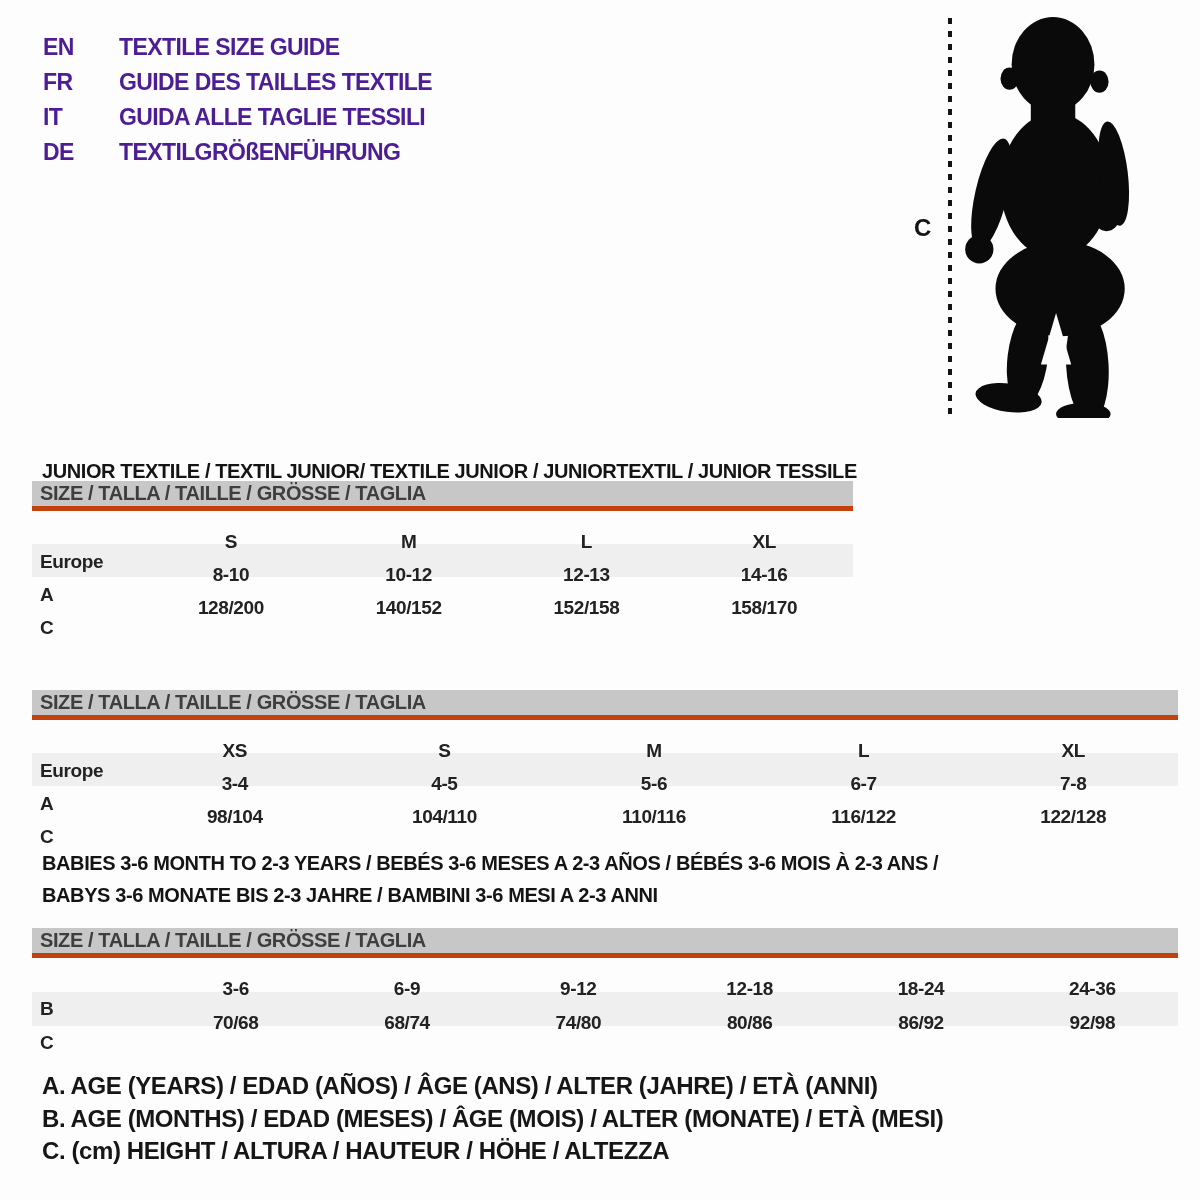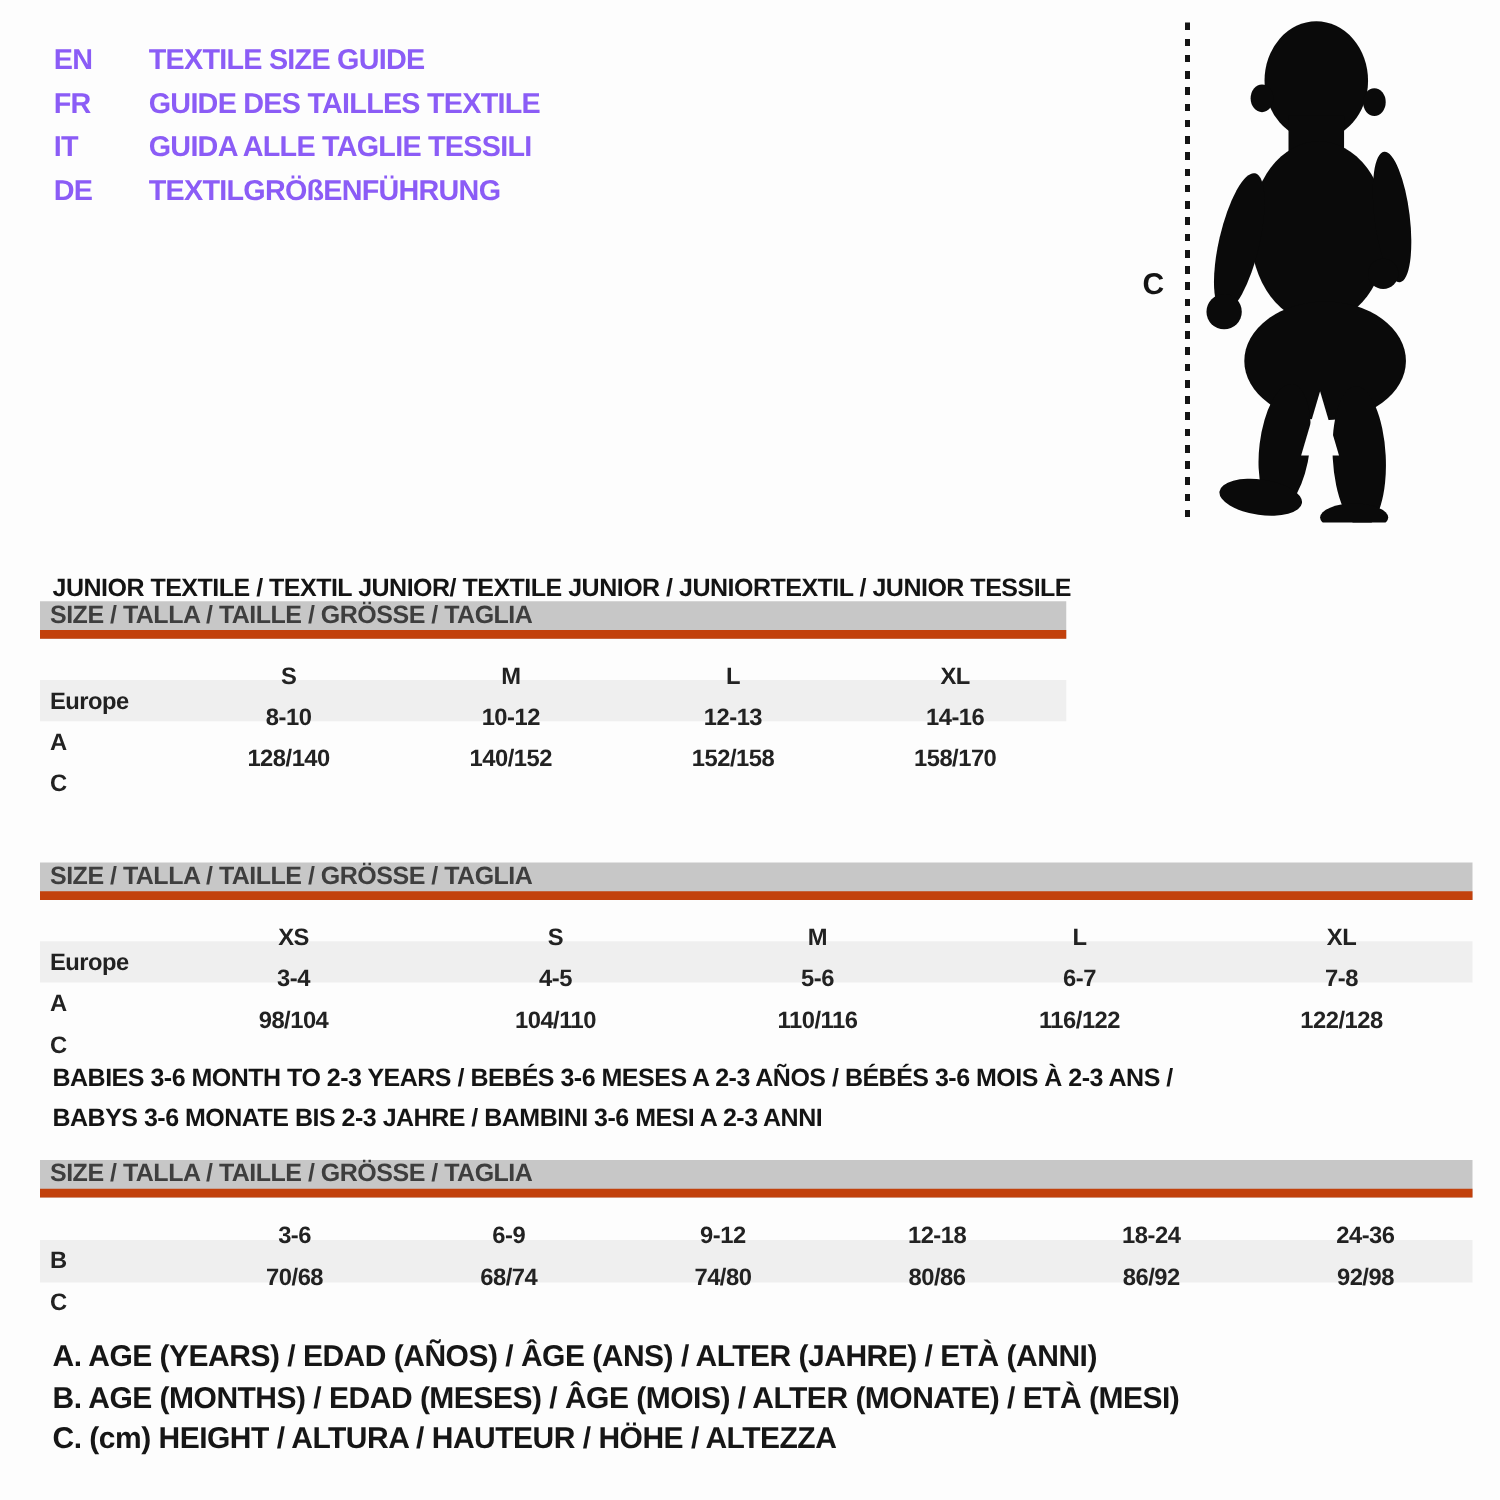--- a/index.html
+++ b/index.html
@@ -4,36 +4,36 @@
 <style>
   html,body{margin:0;padding:0;background:#ffffff;}
   .canvas{
     position:relative;width:1200px;height:1200px;background:#fdfdfd;
     font-family:"Liberation Sans",sans-serif;color:#1c1c1c;overflow:hidden;
     -webkit-font-smoothing:antialiased;
   }
   
   .lang-list{position:absolute;left:43px;top:30px;}
   .lang-row{display:grid;grid-template-columns:76px auto;height:35px;align-items:center;}
-  .lang-code,.lang-label{font-weight:700;font-size:23px;letter-spacing:-0.6px;color:#8b5cf6;white-space:nowrap;}
+  .lang-code,.lang-label{font-weight:700;font-size:23px;letter-spacing:-0.6px;color:#4c1d95;white-space:nowrap;}
   
   .measure-line{
     position:absolute;left:948px;top:18px;width:4px;height:398px;
     background:repeating-linear-gradient(to bottom,#141414 0 6px,transparent 6px 13px);
   }
   .measure-label{position:absolute;left:914px;top:214px;font-weight:700;font-size:24px;color:#141414;}
   .figure-svg{position:absolute;left:964px;top:14px;}
   
   .section-title{position:absolute;left:42px;font-weight:700;font-size:20px;letter-spacing:-0.4px;color:#141414;white-space:nowrap;}
   .section-title .sub{font-size:13px;vertical-align:-4px;letter-spacing:-0.3px;}
   .two-line .line{line-height:32px;}
   
   .size-table{position:absolute;left:32px;}
   .size-bar{
-    height:30px;background:#c7c7c7;border-bottom:7px solid #c2410c;
+    height:30px;background:#c7c7c7;border-bottom:5px solid #c2410c;
     display:flex;align-items:center;padding-left:8px;box-sizing:border-box;
     font-weight:700;font-size:20px;letter-spacing:-0.4px;color:#3e3e3e;white-space:nowrap;
   }
   .t-row{display:grid;height:33px;align-items:center;}
   .t-row.alt{background:#efefef;}
   .t-label{font-weight:700;font-size:19px;letter-spacing:-0.4px;padding-left:8px;color:#222222;margin-top:40px;}
   .t-cell{font-weight:700;font-size:19px;letter-spacing:-0.4px;text-align:center;color:#222222;}
   .cols-junior{grid-template-columns:110px repeat(4,1fr);}
   .cols-children{grid-template-columns:98px repeat(5,1fr);}
   .cols-babies{grid-template-columns:118px repeat(6,1fr);}
@@ -101,21 +101,21 @@
     </div>
     <div class="t-row cols-junior alt">
       <span class="t-label">A</span>
       <span class="t-cell">8-10</span>
       <span class="t-cell">10-12</span>
       <span class="t-cell">12-13</span>
       <span class="t-cell">14-16</span>
     </div>
     <div class="t-row cols-junior">
       <span class="t-label">C</span>
-      <span class="t-cell">128/140</span>
+      <span class="t-cell">128/200</span>
       <span class="t-cell">140/152</span>
       <span class="t-cell">152/158</span>
       <span class="t-cell">158/170</span>
     </div>
   </div>
 
   <div class="size-table w-wide" style="top:690px;">
     <div class="size-bar">SIZE / TALLA / TAILLE / GRÖSSE / TAGLIA</div>
     <div class="t-row cols-children">
       <span class="t-label">Europe</span>

